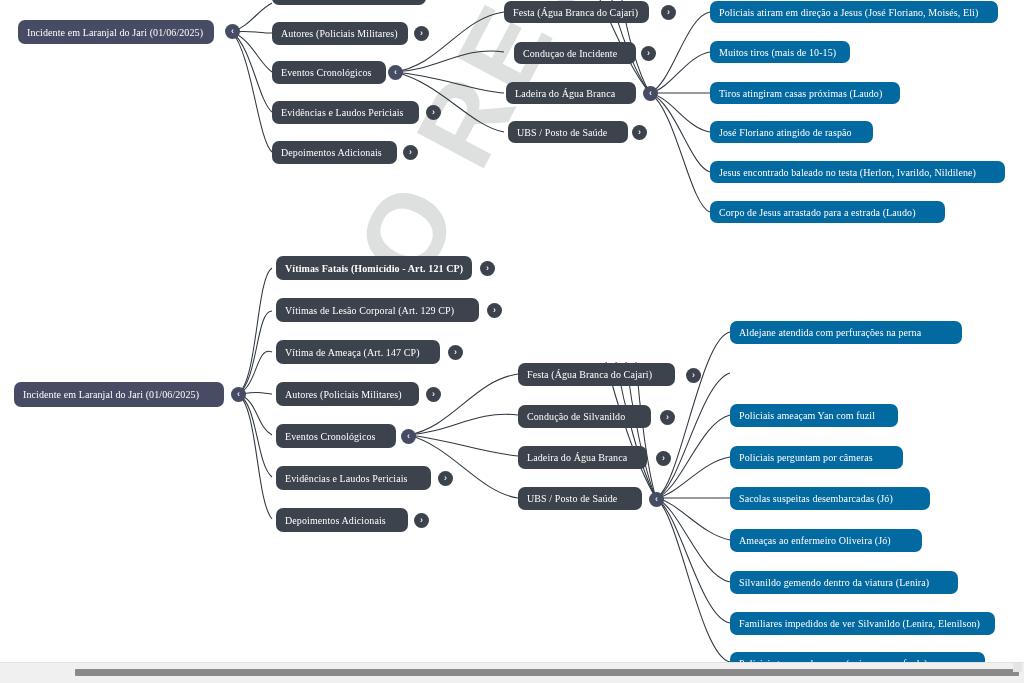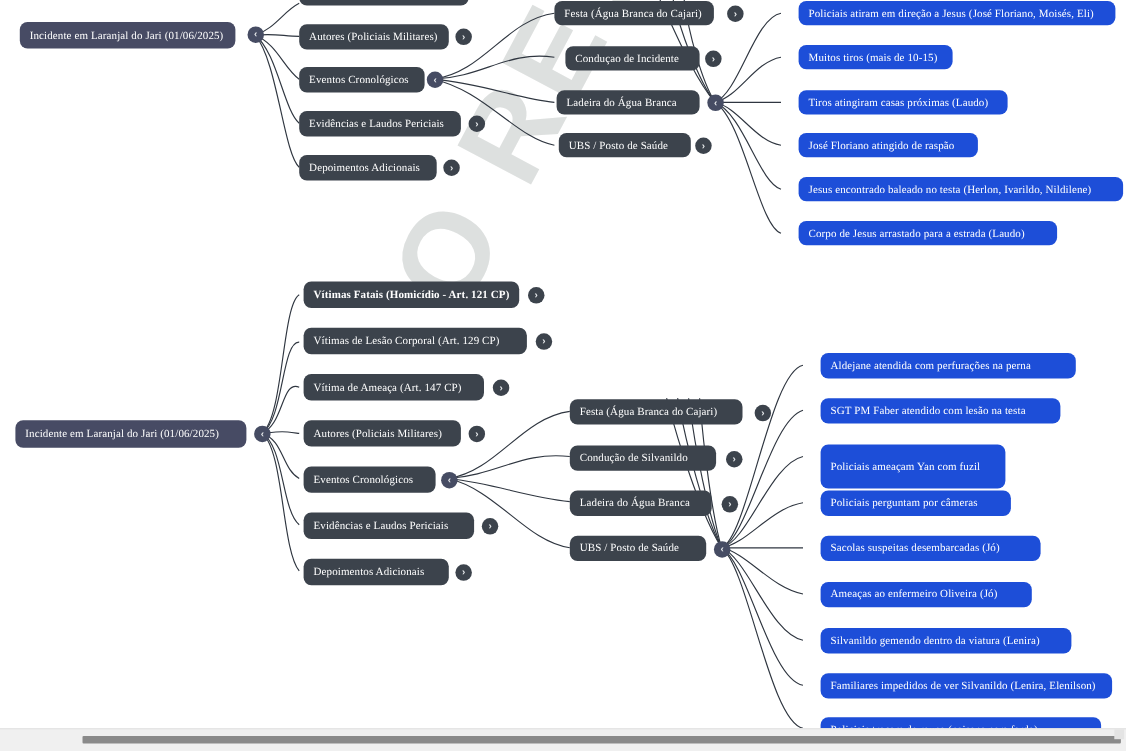--- a/index.html
+++ b/index.html
@@ -44,21 +44,21 @@
     line-height:1.1;
     display:flex;
     align-items:center;
     padding:0 9px;
     box-sizing:border-box;
     white-space:nowrap;
     letter-spacing:.1px;
   }
   .node.root{background:#474b64;}
   .node.dark{background:#3c434c;}
-  .node.green{background:#1d4ed8;margin-left:16px;}
+  .node.green{background:#0369a1;}
 
   
   .knob{
     position:absolute;
     z-index:3;
     width:15px;height:15px;
     border-radius:50%;
     background:#3c434c;
     color:#e7eaec;
     font-family:"Liberation Sans", sans-serif;
@@ -209,22 +209,21 @@
   <div class="node dark" style="left:518px;top:405px;width:133px;height:23px;">Condução de Silvanildo</div>
   <div class="knob expand" style="left:660px;top:410px;">›</div>
 
   <div class="node dark" style="left:518px;top:446px;width:129px;height:23px;">Ladeira do Água Branca</div>
   <div class="knob expand" style="left:656px;top:451px;">›</div>
 
   <div class="node dark" style="left:518px;top:487px;width:124px;height:23px;">UBS / Posto de Saúde</div>
   <div class="knob collapse" style="left:649px;top:492px;">‹</div>
 
   <div class="node green" style="left:730px;top:321px;width:232px;height:23px;">Aldejane atendida com perfurações na perna</div>
-  <div class="node green" style="left:730px;top:362px;width:218px;height:23px;">SGT PM Faber atendido com lesão na testa</div>
-  <div class="node green" style="left:730px;top:404px;width:168px;height:40px;">Policiais ameaçam Yan com fuzil</div>
+  <div class="node green" style="left:730px;top:404px;width:168px;height:23px;">Policiais ameaçam Yan com fuzil</div>
   <div class="node green" style="left:730px;top:446px;width:173px;height:23px;">Policiais perguntam por câmeras</div>
   <div class="node green" style="left:730px;top:487px;width:200px;height:23px;">Sacolas suspeitas desembarcadas (Jó)</div>
   <div class="node green" style="left:730px;top:529px;width:192px;height:23px;">Ameaças ao enfermeiro Oliveira (Jó)</div>
   <div class="node green" style="left:730px;top:571px;width:228px;height:23px;">Silvanildo gemendo dentro da viatura (Lenira)</div>
   <div class="node green" style="left:730px;top:612px;width:265px;height:23px;">Familiares impedidos de ver Silvanildo (Lenira, Elenilson)</div>
   <div class="node green" style="left:730px;top:652px;width:255px;height:23px;">Policiais trocam de roupa (paisana para farda)</div>
 
   <div class="hscroll-track">
     <div class="hscroll-thumb"></div>
   </div>

